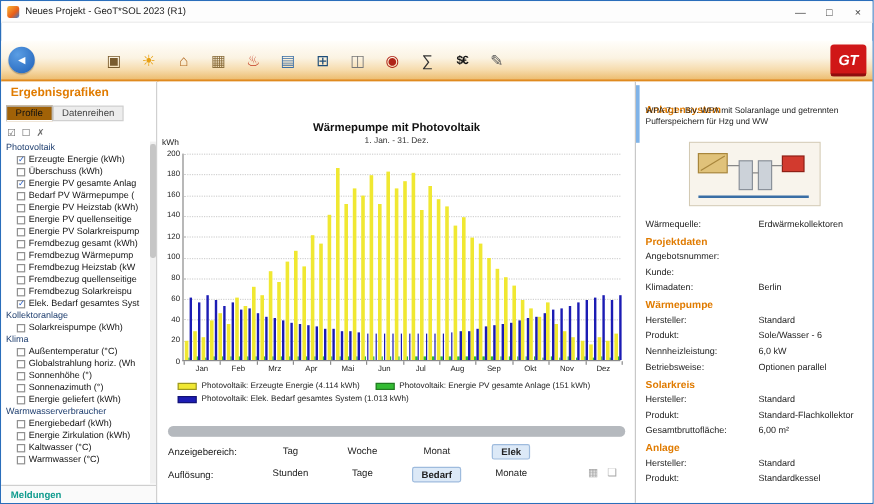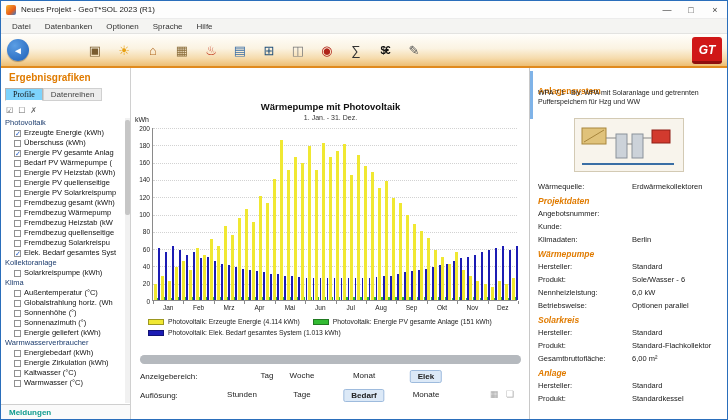--- a/index.html
+++ b/index.html
@@ -26,21 +26,21 @@
   .tool-gap { width:44px; flex:none; }
   .gt-logo { position:absolute; right:5px; top:3px; width:30px; height:27px; background:#d01717; border-radius:3px; color:#fff; font-weight:bold; font-style:italic; font-size:12px; text-align:center; line-height:26px; border-bottom:3px solid #8f0e0e; }
 
   .main { position:absolute; top:67px; left:0; right:0; bottom:0; }
 
   
   .left-panel { position:absolute; left:0; top:0; bottom:0; width:130px; background:#fff; border-right:1px solid #d0d0d0; }
   .lp-title { position:absolute; top:4px; left:8px; font-size:10px; font-weight:bold; color:#e07b00; }
   .tabs { position:absolute; top:20px; left:4px; display:flex; }
   .tab { font-size:8px; padding:1px 7px; background:#ededed; border:1px solid #d0d0d0; color:#444; }
-  .tab.active { background:#7dd3fc; border-color:#b5b5b5; border-bottom-color:#fff; color:#111;font-family:Liberation Serif, serif; }
+  .tab.active { background:#a16207; border-color:#b5b5b5; border-bottom-color:#fff; color:#111; }
   .tree-tools { position:absolute; top:36px; left:5px; height:12px; display:flex; gap:5px; align-items:center; }
   .tree-tool { font-size:8px; color:#666; }
   #tree { position:absolute; top:50px; left:0; right:6px; bottom:16px; overflow:hidden; }
   .tree-row { height:10px; font-size:7.5px; line-height:10px; white-space:nowrap; overflow:hidden; }
   .tree-row.group { padding-left:4px; color:#1d3d6e; }
   .tree-row.item { padding-left:13px; color:#111; display:flex; align-items:center; gap:3px; }
   .cb { width:7px; height:7px; border:1px solid #909090; background:#fff; font-size:7px; line-height:6px; text-align:center; color:#2a62c9; flex:none; }
   .lp-scroll { position:absolute; right:0; top:50px; bottom:16px; width:5px; background:#f1f1f1; }
   .lp-thumb { position:absolute; top:2px; left:0; right:0; height:95px; background:#c6c6c6; border-radius:2px; }
   .lp-footer { position:absolute; bottom:0; left:0; right:0; height:15px; border-top:1px solid #cfcfcf; background:#fafafa; color:#0f9b8e; font-size:8px; font-weight:bold; line-height:15px; padding-left:8px; }
@@ -67,47 +67,40 @@
   .opt.sel { background:#dce9f7; border:1px solid #9ebbdd; border-radius:2px; font-weight:bold; }
   .mini-icon { position:absolute; font-size:9px; color:#a8a8a8; }
 
   
   .right-panel { position:absolute; left:528px; right:0; top:0; bottom:0; background:#fff; border-left:1px solid #c8c8c8; }
   .rp-scrollthumb { position:absolute; left:0; top:3px; width:3px; height:48px; background:#7fb3e8; }
   .rp-h1 { position:absolute; top:18px; left:8px; font-size:8.5px; font-weight:bold; color:#e07b00;text-align:center; }
   .rp-desc { position:absolute; top:21px; left:8px; width:184px; font-size:7px; line-height:8.6px; color:#222; }
   .rp-schematic { position:absolute; top:50px; left:44px; width:110px; height:54px; }
   #rp-rows { position:absolute; top:112px; left:8px; right:4px; }
-  .rp-header { height:14px; padding-top:3px; font-size:8.5px; font-weight:bold; color:#e07b00;font-style:italic; }
+  .rp-header { height:14px; padding-top:3px; font-size:8.5px; font-weight:bold; color:#e07b00; }
   .rp-row { height:13px; font-size:7.5px; line-height:13px; white-space:nowrap; }
   .rp-label { display:inline-block; width:94px; color:#222; }
   .rp-value { color:#222; }
 </style>
 </head>
 <body>
 
 <div class="window">
 
   <div class="titlebar">
     <span class="app-icon"></span>
     <span class="title">Neues Projekt - GeoT*SOL 2023 (R1)</span>
     <span class="win-controls">
       <span class="win-btn">—</span>
       <span class="win-btn">□</span>
       <span class="win-btn">×</span>
     </span>
   </div>
 
-  <div class="menubar" id="menubar">
-      <div class="menu-item">Datei</div>
-      <div class="menu-item">Datenbanken</div>
-      <div class="menu-item">Optionen</div>
-      <div class="menu-item">Sprache</div>
-      <div class="menu-item">Hilfe</div>
-    </div>
 
   <div class="toolbar" id="toolbar">
     <span class="gt-logo">GT</span>
   <div class="tool-icon back" style="color: rgb(255, 255, 255);">◄</div>
       <div class="tool-gap"></div>
       <div class="tool-icon" style="color: rgb(122, 92, 46);">▣</div>
       <div class="tool-icon" style="color: rgb(232, 160, 18);">☀</div>
       <div class="tool-icon" style="color: rgb(176, 104, 32);">⌂</div>
       <div class="tool-icon" style="color: rgb(138, 109, 59);">▦</div>
       <div class="tool-icon" style="color: rgb(194, 59, 34);">♨</div>
@@ -453,21 +446,21 @@
             <span class="legend-text">Photovoltaik: Energie PV gesamte Anlage (151 kWh)</span>
           </span><span class="legend-item">
             <span class="swatch" style="background: rgb(28, 28, 180);"></span>
             <span class="legend-text">Photovoltaik: Elek. Bedarf gesamtes System (1.013 kWh)</span>
           </span></div>
       <div class="hscroll">
           <div class="thumb"></div>
         </div>
       <div class="ctrl-row" style="top:302px">
         <span class="ctrl-label">Anzeigebereich:</span>
-        <span id="range-opts"><span class="opt" style="left: 110px; margin-left: 25px;">Tag</span><span class="opt" style="left: 170px;">Woche</span><span class="opt" style="left: 232px;">Monat</span><span class="opt sel" style="left: 294px;">Elek</span></span>
+        <span id="range-opts"><span class="opt" style="left: 110px;">Tag</span><span class="opt" style="left: 170px;">Woche</span><span class="opt" style="left: 232px;">Monat</span><span class="opt sel" style="left: 294px;">Elek</span></span>
       </div>
       <div class="ctrl-row" style="top:321px">
         <span class="ctrl-label">Auflösung:</span>
         <span id="res-opts"><span class="opt" style="left: 110px;">Stunden</span><span class="opt" style="left: 170px;">Tage</span><span class="opt sel" style="left: 232px;">Bedarf</span><span class="opt" style="left: 294px;">Monate</span></span>
       </div>
       <span id="mini-icons"><span class="mini-icon" style="left: 358px; top: 321px;">▦</span><span class="mini-icon" style="left: 374px; top: 321px;">❏</span></span>
     </div>
 
     <div class="right-panel">
       <div class="rp-scrollthumb"></div>

